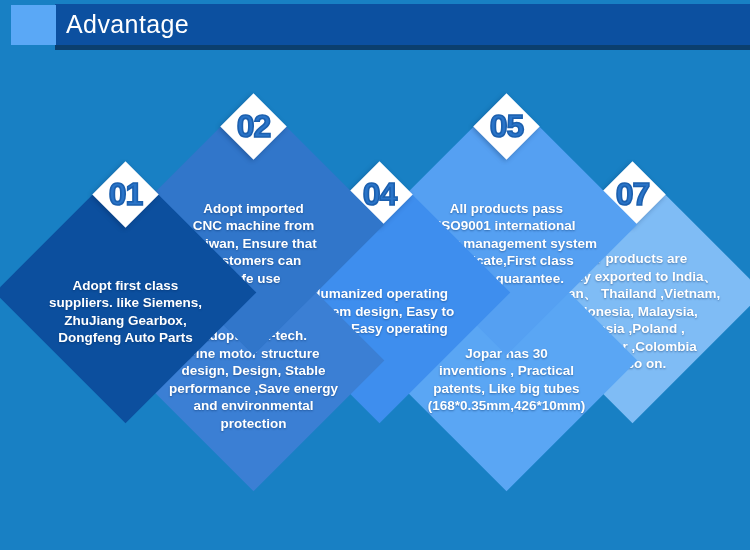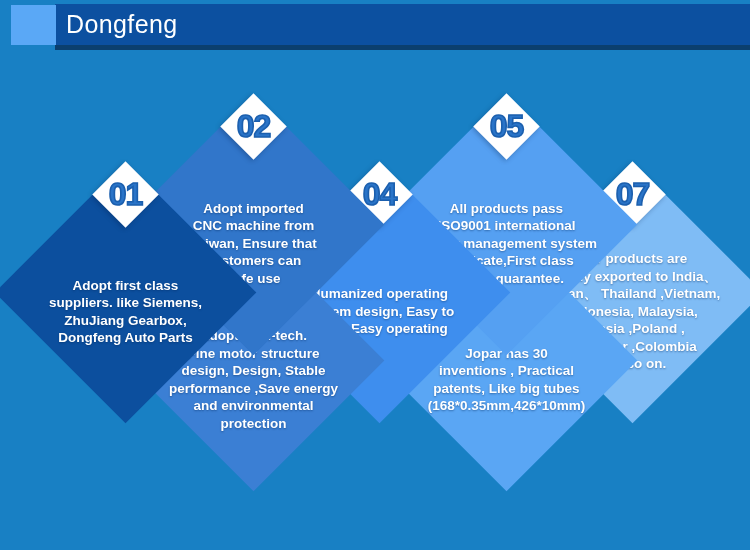--- a/index.html
+++ b/index.html
@@ -179,16 +179,16 @@
       </div>
       <div class="badge" style="width: 47px; height: 47px; left: 101.5px; top: 170.5px;">
         <div class="num">01</div>
       </div>
     </div>
 
   <div class="header">
     <div class="header-bar"></div>
     <div class="header-bar-shadow"></div>
     <div class="header-square"></div>
-    <div class="header-title">Dongfeng</div>
+    <div class="header-title">Advantage</div>
   </div>
 
 </div>
 
 </body></html>

